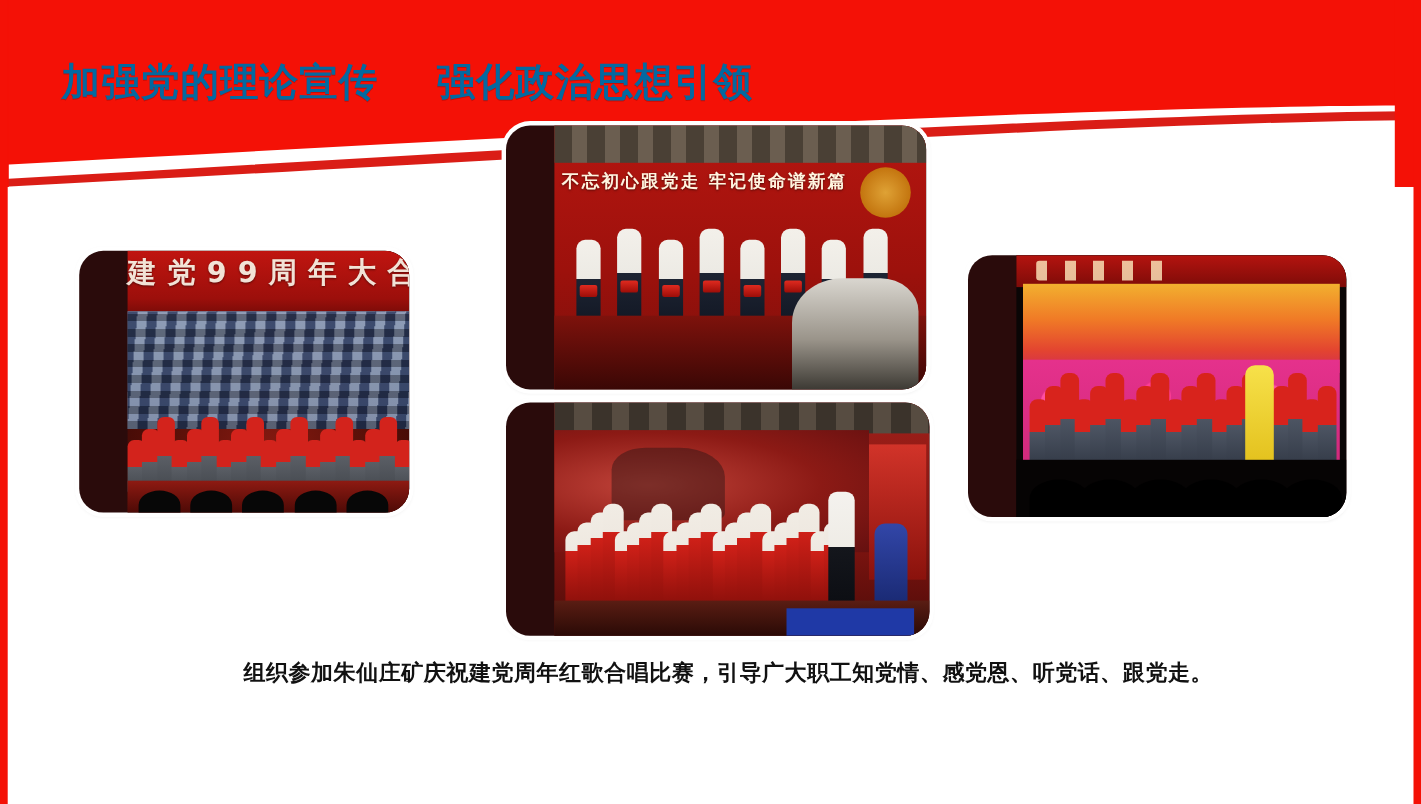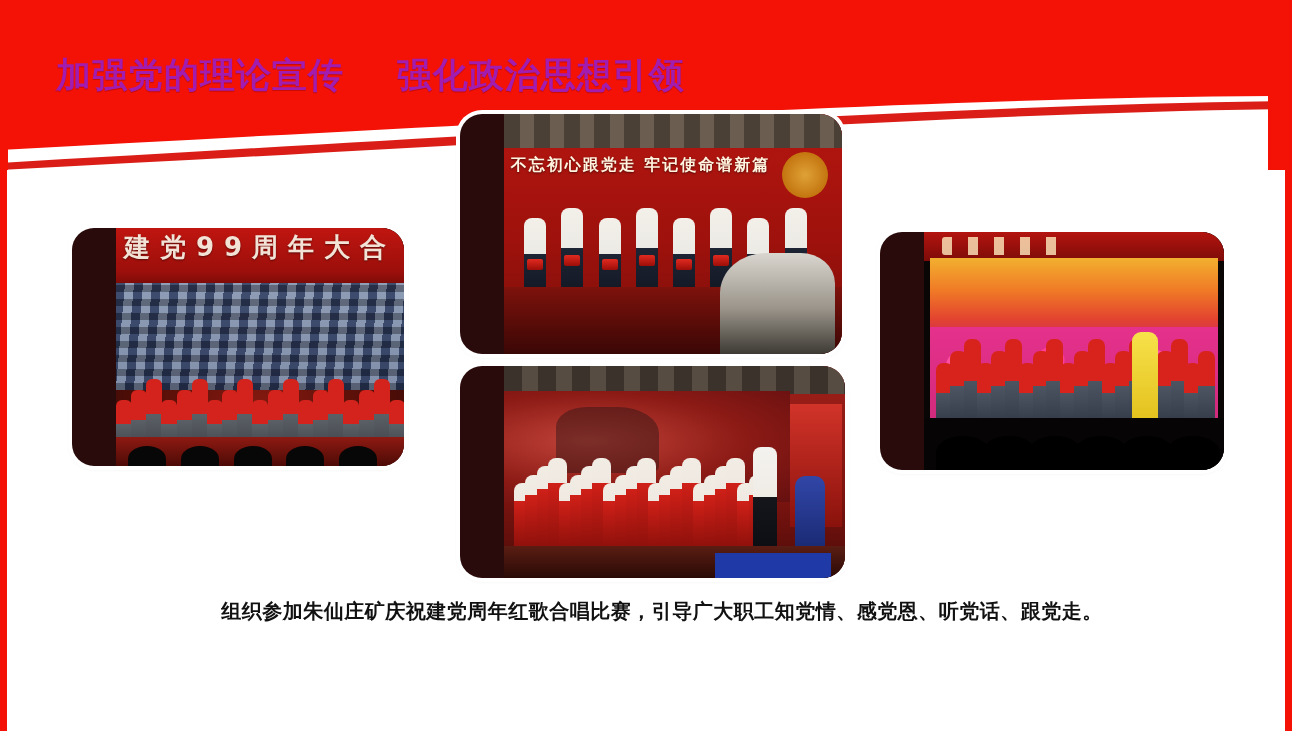--- a/index.html
+++ b/index.html
@@ -28,21 +28,21 @@
     overflow:hidden;
   }
   .header-red{
     position:absolute;left:0;top:0;width:1292px;height:170px;
   }
   .header-title{
     position:absolute;
     left:56px;
     top:52px;
     z-index:5;
-    color:#a21caf;
+    color:#0369a1;
     font-size:35px;
     font-weight:bold;
     letter-spacing:1px;
     line-height:46px;
     white-space:pre;
     font-family:"DejaVu Sans","Liberation Sans",sans-serif;
     text-shadow:0 1px 0 rgba(120,0,0,.35);
   }
 
   
@@ -50,21 +50,21 @@
     position:absolute;
     border-radius:22px;
     overflow:hidden;
     background:#2a0b0b;
     box-shadow:0 0 0 4px #ffffff, 0 1px 5px rgba(0,0,0,.25);
     z-index:4;
   }
   .photo .inner{position:absolute;inset:0;margin-left:44px;}
 
   
-  #photo-choir-99{left:72px;top:228px;width:332px;height:238px;}
+  #photo-choir-99{left:72px;top:228px;width:300px;height:238px;}
   .p1-bg{position:absolute;inset:0;background:
       radial-gradient(ellipse at 50% 90%, #8f1c13 0%, #5e1109 45%, #320705 100%);}
   .p1-banner{position:absolute;left:0;top:0;width:100%;height:26%;
       background:linear-gradient(180deg,#c01510 0%,#9c0f0b 70%,#6d0a07 100%);}
   .p1-banner-text{position:absolute;left:0;top:1%;width:100%;text-align:center;
       color:#f6efe2;font-size:26px;font-weight:bold;letter-spacing:10px;
       font-family:"DejaVu Sans","Liberation Sans",sans-serif;
       text-shadow:0 1px 2px rgba(0,0,0,.5);opacity:.95;white-space:nowrap;}
   .p1-screen{position:absolute;left:0;top:23%;width:100%;height:45%;
       background:

